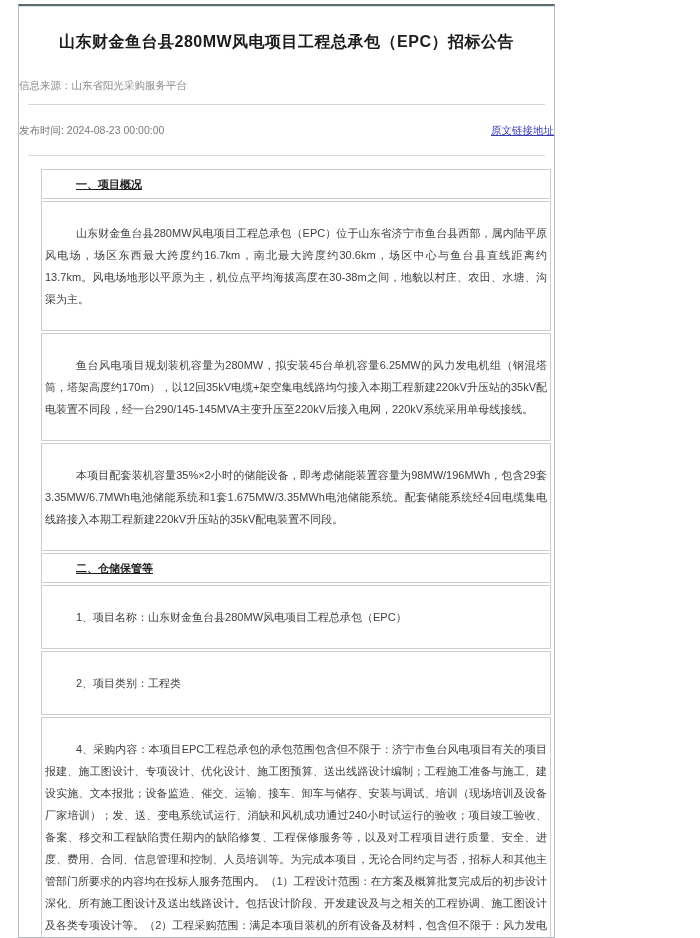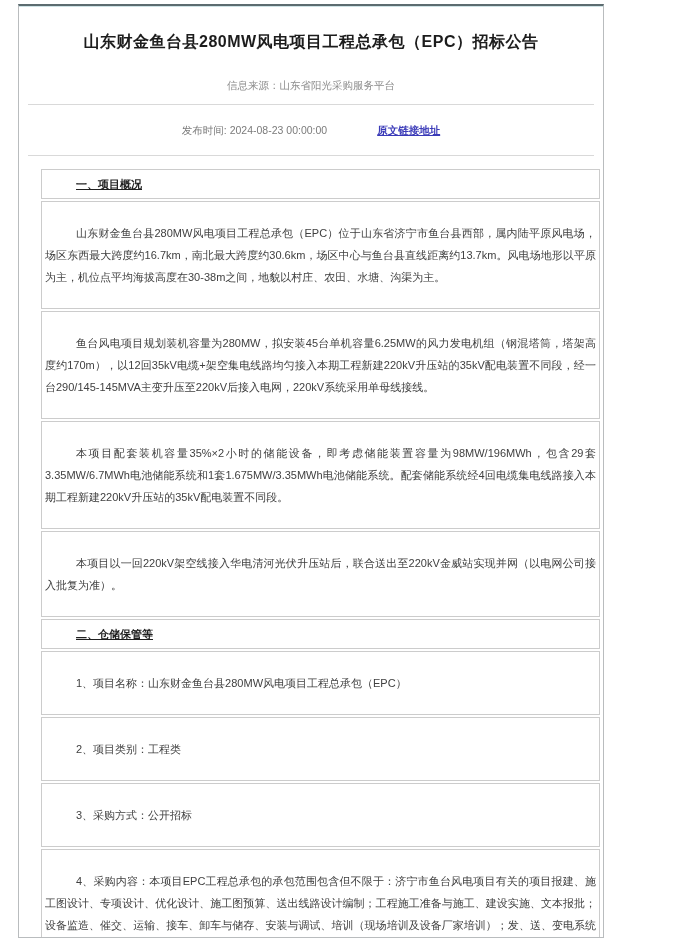--- a/index.html
+++ b/index.html
@@ -7,65 +7,64 @@
     padding: 0;
     width: 700px;
     height: 938px;
     overflow: hidden;
     background: #ffffff;
     font-family: "Liberation Sans", "DejaVu Sans", sans-serif;
   }
   .page {
     position: relative;
     margin: 4px 0 0 18px;
-    width: 586px;
+    width: 537px;
     height: 934px;
     background: #ffffff;
     border: 1px solid #b9bcbe;
     border-top: 2px solid #5c6c70;
     box-shadow: inset 0 1px 0 #cfe3e6;
     box-sizing: border-box;
     overflow: hidden;
   }
   .page-title {
     margin: 26px 20px 0 20px;
     text-align: center;
     font-size: 16px;
     font-weight: bold;
     color: #1c1c1c;
     letter-spacing: 0.5px;
   }
   .info-source {
     margin-top: 26px;
     margin-bottom: 11px;
-    text-align: center;
     font-size: 10.5px;
     color: #8d8d8d;
   }
   .rule {
     border: none;
     border-top: 1px solid #d9d9d9;
     margin: 0 9px;
   }
   .meta-row {
     display: flex;
-    justify-content: center;
+    justify-content: space-between;
     align-items: center;
     gap: 50px;
     padding: 19px 0 17px 0;
     font-size: 10.5px;
     color: #7b7b7b;
   }
   .meta-row .publish-time {
     white-space: nowrap;
   }
   .meta-row a.orig-link {
     color: #3a3ab8;
     text-decoration: underline;
-    font-weight: bold;
+    font-weight: normal;
     cursor: pointer;
     white-space: nowrap;
   }
   .content-table {
     margin: 13px 3px 0 22px;
   }
   .content-table .row {
     border: 1px solid #cccccc;
     margin-bottom: 2px;
     padding: 20px 3px;
@@ -101,21 +100,19 @@
     <a class="orig-link">原文链接地址</a>
   </div>
 
   <hr class="rule">
 
   <div class="content-table" id="content-rows">
       <div class="row heading">一、项目概况</div>
       <div class="row para">山东财金鱼台县280MW风电项目工程总承包（EPC）位于山东省济宁市鱼台县西部，属内陆平原风电场，场区东西最大跨度约16.7km，南北最大跨度约30.6km，场区中心与鱼台县直线距离约13.7km。风电场地形以平原为主，机位点平均海拔高度在30-38m之间，地貌以村庄、农田、水塘、沟渠为主。</div>
       <div class="row para">鱼台风电项目规划装机容量为280MW，拟安装45台单机容量6.25MW的风力发电机组（钢混塔筒，塔架高度约170m），以12回35kV电缆+架空集电线路均匀接入本期工程新建220kV升压站的35kV配电装置不同段，经一台290/145-145MVA主变升压至220kV后接入电网，220kV系统采用单母线接线。</div>
       <div class="row para">本项目配套装机容量35%×2小时的储能设备，即考虑储能装置容量为98MW/196MWh，包含29套3.35MW/6.7MWh电池储能系统和1套1.675MW/3.35MWh电池储能系统。配套储能系统经4回电缆集电线路接入本期工程新建220kV升压站的35kV配电装置不同段。</div>
-      <div class="row para">本项目以一回220kV架空线接入华电清河光伏升压站后，联合送出至220kV金威站实现并网（以电网公司接入批复为准）。</div>
       <div class="row heading">二、仓储保管等</div>
       <div class="row para">1、项目名称：山东财金鱼台县280MW风电项目工程总承包（EPC）</div>
       <div class="row para">2、项目类别：工程类</div>
-      <div class="row para">3、采购方式：公开招标</div>
       <div class="row para">4、采购内容：本项目EPC工程总承包的承包范围包含但不限于：济宁市鱼台风电项目有关的项目报建、施工图设计、专项设计、优化设计、施工图预算、送出线路设计编制；工程施工准备与施工、建设实施、文本报批；设备监造、催交、运输、接车、卸车与储存、安装与调试、培训（现场培训及设备厂家培训）；发、送、变电系统试运行、消缺和风机成功通过240小时试运行的验收；项目竣工验收、备案、移交和工程缺陷责任期内的缺陷修复、工程保修服务等，以及对工程项目进行质量、安全、进度、费用、合同、信息管理和控制、人员培训等。为完成本项目，无论合同约定与否，招标人和其他主管部门所要求的内容均在投标人服务范围内。（1）工程设计范围：在方案及概算批复完成后的初步设计深化、所有施工图设计及送出线路设计。包括设计阶段、开发建设及与之相关的工程协调、施工图设计及各类专项设计等。（2）工程采购范围：满足本项目装机的所有设备及材料，包含但不限于：风力发电机组、塔筒、箱式变压器、电缆、集电线路和升压站内储能系统、主变压器、施工用变压器、配电装置、无功补偿、开关柜、电气二次设备（含综合自动化、继电保护、涉网设备、升压站视频监控及火灾报警系统等）等全部软硬件设备及相应的技术服务、220kV线路送出工程相关设备材料，以及采购范围内设备的监造、催交、运输、接车、倒运（含堆场费用、堆场至机位点的塔筒二次倒运费及二次倒运的保险费用）、接货验收（含规范要求的第三方检验）、仓储保管等。（3）工程施工范围：本项目道路工程（包括进场道路、场内道路、进站道路，含新建道路和利旧道路修复）、风机基础及箱变基础工程、全部设备的安装调试及试运行工程（包含风机、塔筒）、风功率预测、35kV集电线路施工工程（穿越，含铁路、高速公路、国道、省道、县道、乡道以及架空线路等各种情况）、1座220kV升压站新建建筑安装工程（含储能系统）、220kV线路送出工程、大件设备运输过程中涉及的跨越（穿越，含铁路、高速公路、国道、省道、县道、乡道以及架空线路等各种情况）、迁改线、拆迁、协调等，消防工程、接地工程及附属工程、场内通信工程及临水临电的施工（过程中的周边生态环境保护、生活水源保护及治理、水保、环保措施保障）、成品看护、工程完工后的绿色植被恢复工程、环境保护工程、水土保持工程（满足批复及验收相关要求），生活用水用电、施工过程中的各类占用地相关的协调、调试、并网手续办理(含信息系统安全等级保护测评等)、投产、电能质量检测、质量监督、竣工验收(含水保、环保、档案、职业健康和安全等工程专项验收)、全站全容量并网安全试运行(出具试运行报告)、消缺、技术售后服务、人员培训直至移交生产所完成的全部工作一体化总承包。（4）工器具：投标人负责采购设备运维所必需的生产运维工器具、备品备件，并承担相应费用。（5）其他工作范围：包括但不限于所有政府协调、地方关系处理、民事协调、临时及长期征租地协调等外部协调与费用支付（含道路、线路）；临时用地手续办理、临时用地青苗补偿费等费用支付；永久用地征地组卷费用；所有风场内、升压站内工程施工；进场道路、场内临时施工道路、永久检修道路的施工及验收；风机及附属设备安装与调试；风力发电机组发、送、变电系统试运行、消缺和风机成功通过240小时并网商业运行及竣工验收；场内集电线路的路径协议、施工及验收；建设期工程保险；工程开工手续办理；工程土地手续办理；道路、铁路、河流、线路、通信、地下障碍物等穿（跨）越手续办理；水土保持监测；工程验收；本工程相关的所有专项验收（包括但不限于：规划、节能、消防、环保、水保、档案、职业病危害等）、安全质量监督检查验收、电力业务许可证、购售电合同、并网及相关手续办理、电能质量检测、等保测评备案、工程资料档案整理、移交及档案专项验收等全部工作、移交以及质保期内的服务，并达到发包方达标投产要求、通过发包方验收。同时也包括所有必要工程消缺、材料、备品备件、安全生产专用工具、消耗品以及相关的</div>
     </div>
 
 </div>
 
 </body></html>

